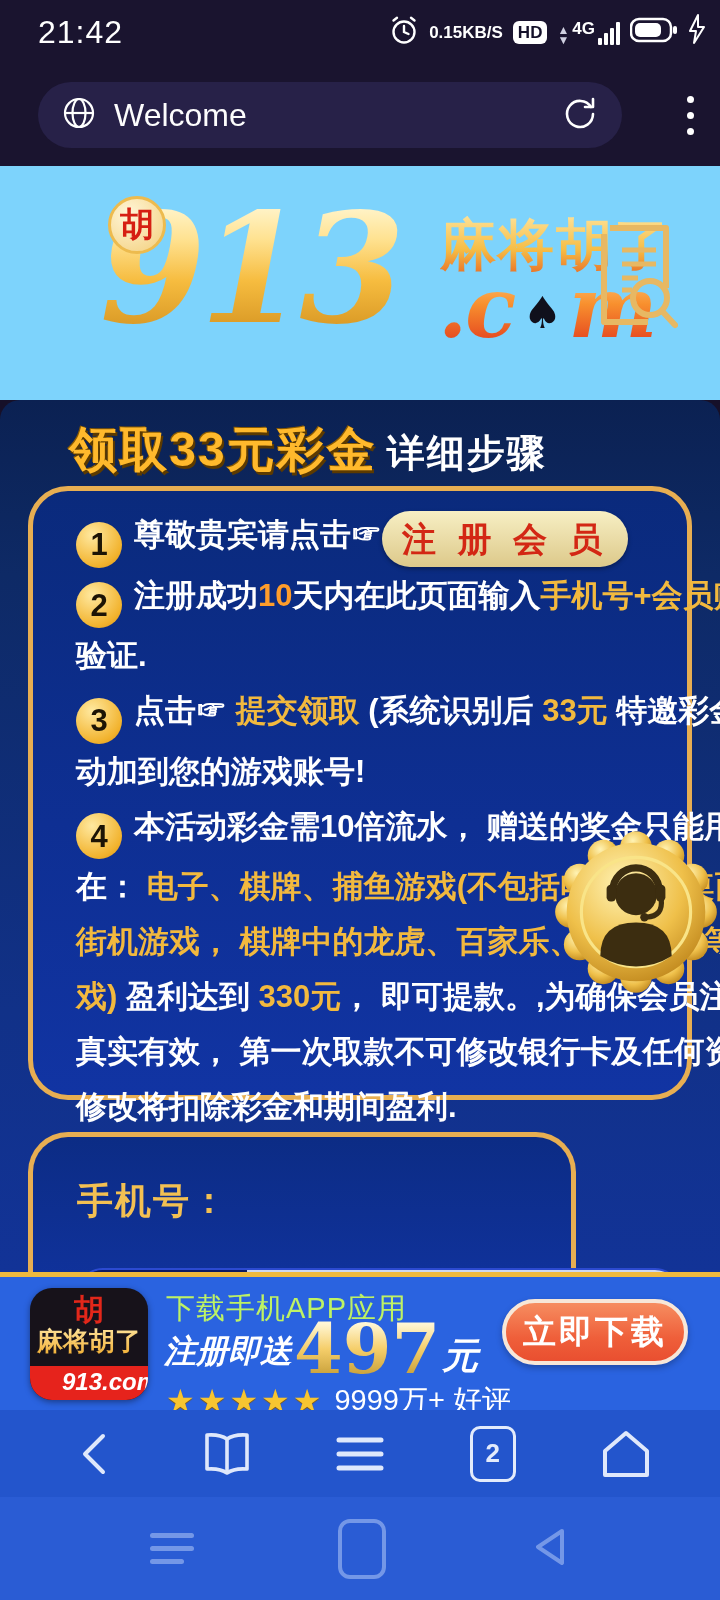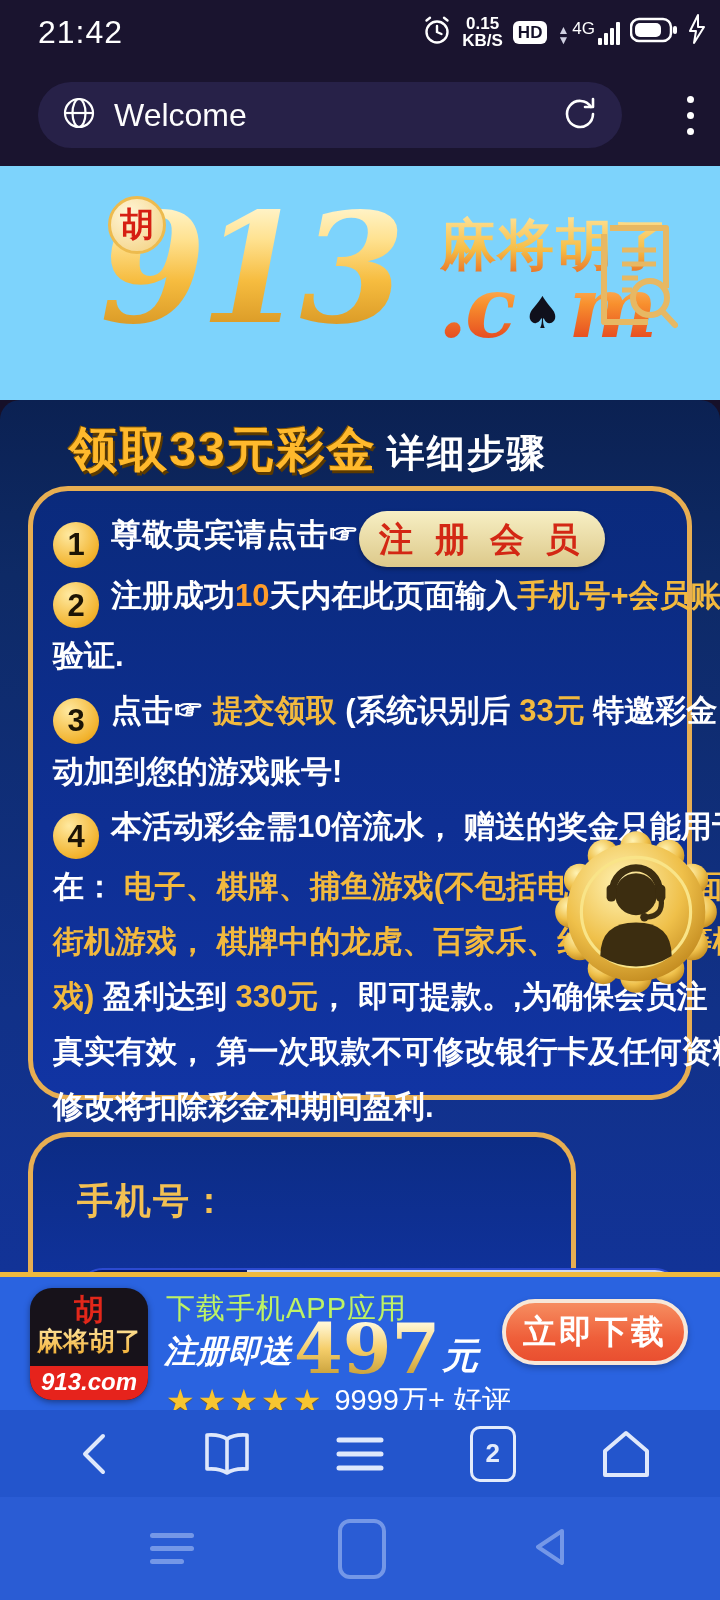--- a/index.html
+++ b/index.html
@@ -4,27 +4,27 @@
 <style>
   html,body{margin:0;padding:0;}
   body{width:720px;height:1600px;position:relative;overflow:hidden;background:#161029;
        font-family:"Liberation Sans",sans-serif;-webkit-font-smoothing:antialiased;}
   .abs{position:absolute;}
 
   
   .status{left:0;top:0;width:720px;height:62px;background:#1a142f;color:#fff;}
   .st-time{left:38px;top:14px;font-size:32px;font-weight:400;letter-spacing:1px;}
   .st-right{right:14px;top:8px;height:48px;display:flex;align-items:center;gap:10px;}
-  .speed{display:flex;flex-direction:column;align-items:center;line-height:17px;color:#fff;}
+  .speed{display:flex;flex-direction:row;align-items:center;line-height:17px;color:#fff;}
   .speed b{font-size:17px;font-weight:700;}
   .hd-badge{background:#fff;color:#14102a;font-weight:800;font-size:17px;border-radius:6px;
             padding:3px 5px;line-height:1;}
   .net4g{display:flex;align-items:flex-end;gap:3px;color:#fff;}
   .updown{font-size:12px;line-height:10px;display:flex;flex-direction:column;color:#cfcfe0;}
-  .g4{font-size:17px;font-weight:400;margin-bottom:6px;}
+  .g4{font-size:17px;font-weight:700;margin-bottom:6px;}
   .bars{display:flex;align-items:flex-end;gap:2px;height:24px;}
   .bars i{display:block;width:4px;background:#fff;border-radius:1px;}
   .bolt{font-size:26px;color:#fff;}
 
   
   .urlrow{left:0;top:62px;width:720px;height:104px;background:#1a142f;}
   .urlpill{left:38px;top:20px;width:584px;height:66px;background:#272148;border-radius:34px;
            display:flex;align-items:center;padding:16px 22px;box-sizing:border-box;color:#fff;}
   .url-title{font-size:32px;margin-left:16px;flex:1;color:#fdfdfd;}
   .dots{right:8px;top:24px;width:44px;height:58px;display:flex;flex-direction:column;
@@ -55,21 +55,21 @@
          background:linear-gradient(180deg,#0b2152 0%,#0e2a66 20%,#113188 70%,#123397 100%);}
   .ptitle{left:0;top:18px;width:616px;text-align:center;}
   .pt-gold{font-size:48px;font-weight:800;color:#ffb92c;
            text-shadow:2px 3px 0 #5c3a00,-1px -1px 0 #8a5a00;letter-spacing:2px;}
   .pt-white{font-size:38px;font-weight:800;color:#fff;margin-left:10px;letter-spacing:2px;}
 
   .rulesbox{left:28px;top:86px;width:664px;height:614px;box-sizing:border-box;
             border:5px solid #e7ae52;border-radius:40px;
             background:linear-gradient(180deg,#0a2a7c 0%,#0e2f93 55%,#1134a3 100%);
             padding:16px 18px 10px 20px;}
-  .rule-line{color:#fff;font-size:31px;font-weight:700;line-height:55px;white-space:nowrap;}
+  .rule-line{color:#fff;font-size:31px;font-weight:700;line-height:55px;white-space:nowrap;margin-left:23px;}
   .seg-w{color:#ffffff;}
   .seg-g{color:#f2b93e;}
   .seg-o{color:#ff9d2b;}
   .num-badge{display:inline-flex;width:46px;height:46px;border-radius:50%;margin-right:12px;
              background:radial-gradient(circle at 35% 28%,#ffe9a0,#f2b32e 70%,#d88f14);
              color:#1c1405;font-size:31px;font-weight:800;align-items:center;justify-content:center;
              vertical-align:-10px;}
   .seg-btn{display:inline-block;background:linear-gradient(180deg,#f7efc4,#ddc98a);color:#d32714;
            border-radius:28px;padding:0px 20px;font-size:34px;font-weight:800;letter-spacing:6px;
            line-height:56px;vertical-align:-6px;box-shadow:0 2px 4px rgba(0,0,0,.35);}
@@ -89,21 +89,21 @@
   .banner{left:0;top:1272px;width:720px;height:138px;background:#2a63e0;border-top:5px solid #eeb93e;
           box-sizing:border-box;}
   .appicon{left:30px;top:11px;width:118px;height:112px;border-radius:22px;background:#17121a;
            overflow:hidden;box-shadow:0 2px 6px rgba(0,0,0,.4);}
   .ai-hu{position:absolute;left:50%;top:2px;transform:translateX(-50%);color:#e2271a;
          font-size:30px;font-weight:800;}
   .ai-brand{position:absolute;left:0;top:36px;width:100%;text-align:center;font-size:26px;
             font-weight:800;background:linear-gradient(180deg,#ffe9a8,#f0a826);
             -webkit-background-clip:text;background-clip:text;color:transparent;}
   .ai-dom{position:absolute;left:0;bottom:0;width:100%;height:34px;background:#e6231c;color:#fff;
-          font-size:24px;font-weight:800;font-style:italic;text-align:center;line-height:32px;}
+          font-size:24px;font-weight:800;font-style:italic;text-align:center;line-height:32px;padding-left:21px;}
   .bn-sub{left:166px;top:12px;color:#bef264;font-size:29px;letter-spacing:1px;}
   .bn-line2{left:164px;top:40px;display:flex;align-items:flex-end;}
   .bn-reg{font-family:"DejaVu Serif",serif;font-style:italic;font-weight:800;color:#fff;
           font-size:32px;line-height:60px;}
   .bn-999{font-family:"DejaVu Serif",serif;font-weight:800;font-size:70px;line-height:64px;
           background:linear-gradient(180deg,#fff7d6 10%,#f5ce6a 50%,#caa23c 90%);
           -webkit-background-clip:text;background-clip:text;color:transparent;margin:0 2px;}
   .bn-yuan{font-family:"DejaVu Serif",serif;font-style:italic;font-weight:800;color:#fff;
            font-size:36px;line-height:52px;}
   .bn-line3{left:166px;top:104px;display:flex;align-items:center;gap:10px;}

